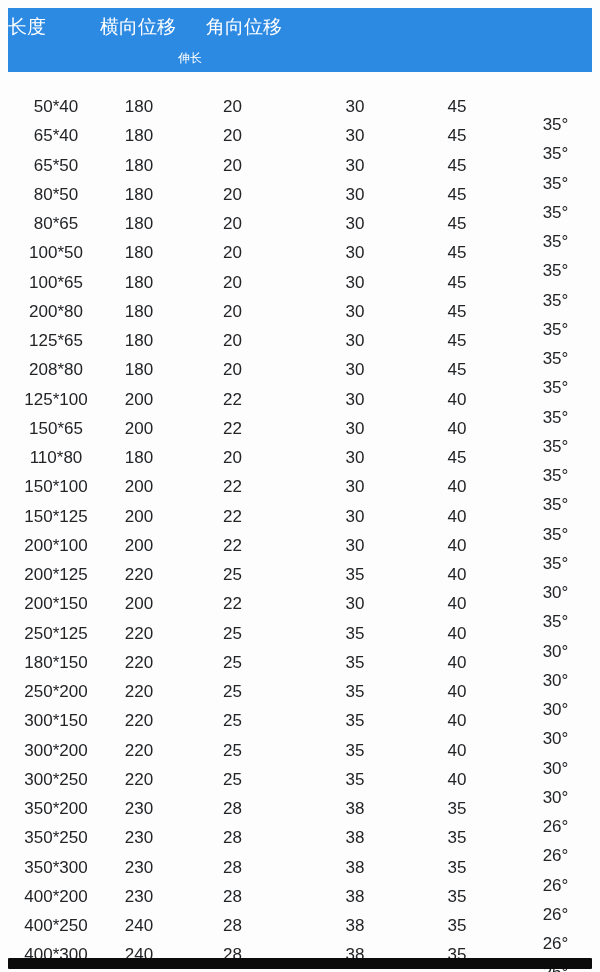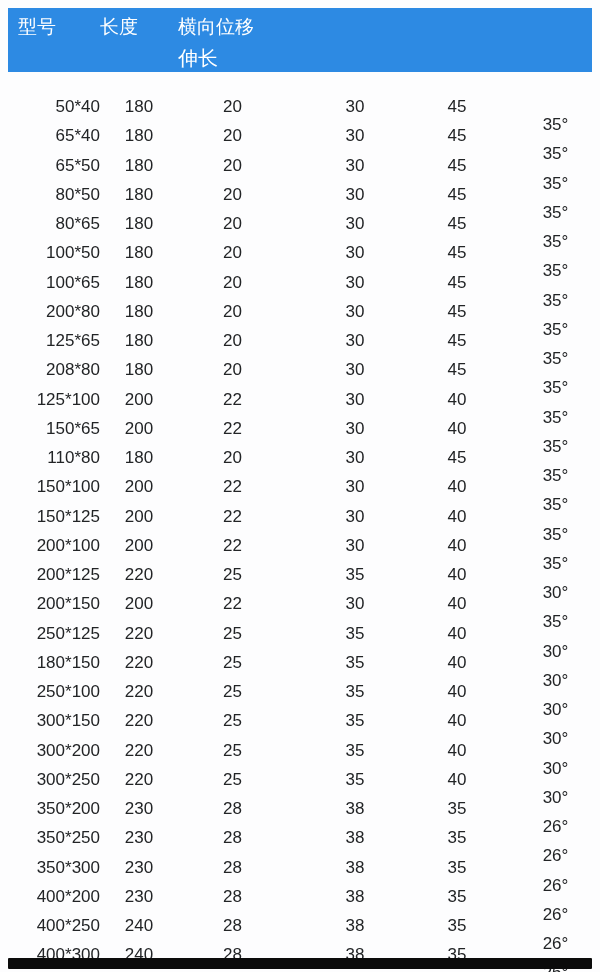--- a/index.html
+++ b/index.html
@@ -23,54 +23,54 @@
     grid-template-columns:92px 78px 245px 68px 101px;
     height:37px;
     align-items:center;
     font-size:19px;
   }
   .hrow2{
     display:grid;
     grid-template-columns:92px 78px 109px 136px 68px 101px;
     height:27px;
     align-items:center;
-    font-size:20px;
+    font-size:12px;
   }
   .hcell{white-space:nowrap;}
   .hcell.hc1{text-align:left;padding-left:10px;}
   .hcell.hc34{padding-right:20px;}
   .hcell.hc6{padding-left:28px;}
   
   .tbody{margin-top:7px;}
   .trow{
     display:grid;
     grid-template-columns:92px 78px 109px 136px 68px 101px;
     height:29.25px;
     align-items:center;
     color:#222426;
     font-size:17px;
   }
   .cell{text-align:center;white-space:nowrap;}
-  .cell.c1{text-align:right;padding-left:4px;}
+  .cell.c1{text-align:center;padding-left:4px;}
   .cell.c6{padding-left:28px;margin-top:36px;}
   
   .bottom-bar{
     position:absolute;left:8px;right:8px;top:958px;height:11px;
     background:#0b0b0b;border-radius:1px;
   }
 </style>
 </head>
 <body style="background: rgb(253, 253, 254);">
 
 <div class="spec-table">
   <div class="thead" style="background: rgb(45, 138, 227); color: rgb(255, 255, 255);">
     <div class="hrow1">
-      <div class="hcell hc1">型号</div>
       <div class="hcell hc2">长度</div>
       <div class="hcell hc5">横向位移</div>
+      <div class="hcell hc6">角向位移</div>
     </div>
     <div class="hrow2">
       <div class="hcell hc1"></div>
       <div class="hcell hc2"></div>
       <div class="hcell hc3">伸长</div>
       <div class="hcell hc5"></div>
       <div class="hcell hc6"></div>
     </div>
   </div>
   <div class="tbody" id="tbody">
@@ -228,21 +228,21 @@
       </div>
       <div class="trow">
         <div class="cell c1">180*150</div>
         <div class="cell c2">220</div>
         <div class="cell c3">25</div>
         <div class="cell c4">35</div>
         <div class="cell c5">40</div>
         <div class="cell c6">30°</div>
       </div>
       <div class="trow">
-        <div class="cell c1">250*100</div>
+        <div class="cell c1">250*200</div>
         <div class="cell c2">220</div>
         <div class="cell c3">25</div>
         <div class="cell c4">35</div>
         <div class="cell c5">40</div>
         <div class="cell c6">30°</div>
       </div>
       <div class="trow">
         <div class="cell c1">300*150</div>
         <div class="cell c2">220</div>
         <div class="cell c3">25</div>

